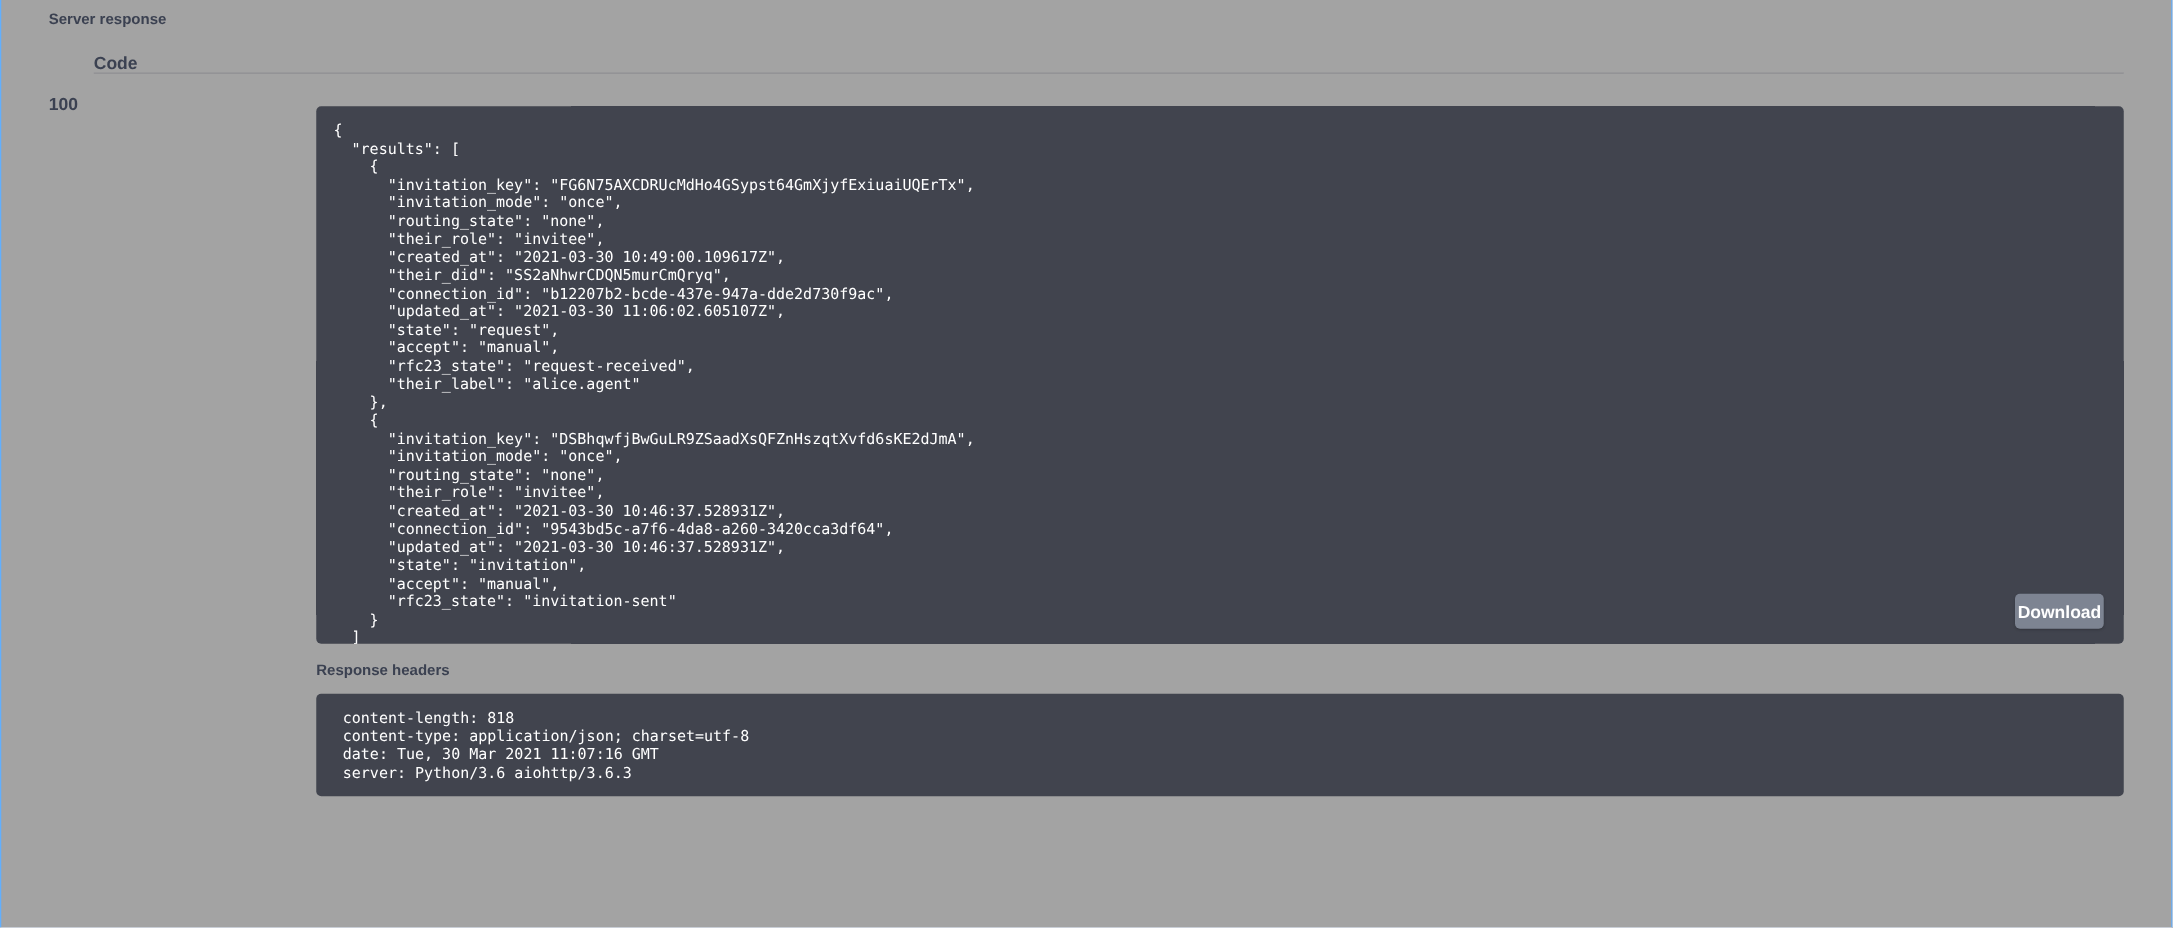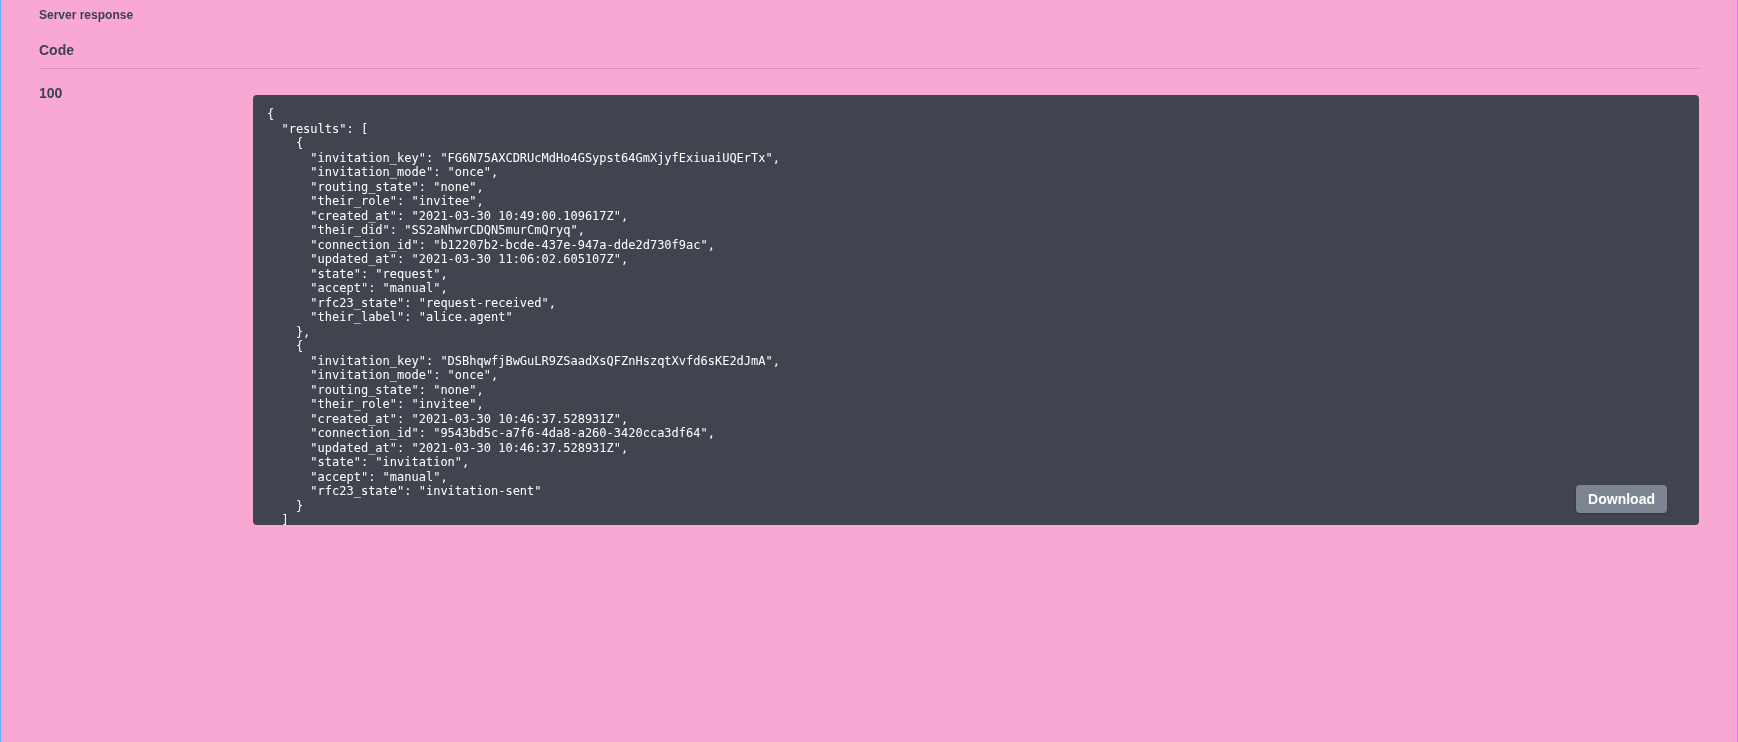--- a/index.html
+++ b/index.html
@@ -5,43 +5,43 @@
   * { box-sizing: border-box; }
   html, body {
     margin: 0; padding: 0;
     font-family: -apple-system, BlinkMacSystemFont, "Segoe UI", Helvetica, Arial, sans-serif;
     background: #e8f0fe;
     color: #3b4151;
   }
   .page {
     width: 1738px;
     height: 742px;
-    background: #f9a8d4;
+    background: #a3a3a3;
     position: relative;
     border: 1px solid #61affe;
     border-top: none;
     border-bottom: none;
   }
   .content {
     padding: 8px 38px 0 38px;
   }
   .section-title {
     font-size: 12px;
     font-weight: 700;
     color: #3b4151;
     padding-bottom: 10px;
   }
   .table {
     width: 100%;
   }
   .thead {
     display: flex;
     border-bottom: 1px solid rgba(59,65,81,0.2);
-    padding-bottom: 10px;
     padding-top: 10px;
+    margin-left: 36px;
   }
   .col-code {
     width: 214px;
     font-size: 14px;
     font-weight: 700;
     color: #3b4151;
   }
   .col-details {
     flex: 1;
     font-size: 14px;
@@ -88,29 +88,29 @@
   }
   .codebox.body {
     height: 430px;
     overflow-y: scroll;
   }
   .codebox.headers {
     height: auto;
   }
   .download-btn {
     position: absolute;
-    right: 32px;
+    right: 16px;
     bottom: 12px;
     background: #7d8492;
     color: #ffffff;
     font-size: 14px;
     font-weight: 600;
     border: none;
     border-radius: 4px;
-    padding: 6px 12px;
+    padding: 6px 2px;
     cursor: pointer;
     box-shadow: 0 1px 2px rgba(0,0,0,0.2);
   }
   
   .codebox.body::-webkit-scrollbar {
     width: 14px;
   }
   .codebox.body::-webkit-scrollbar-track {
     background: #5e626d;
   }
@@ -163,19 +163,24 @@
       "updated_at": "2021-03-30 10:46:37.528931Z",
       "state": "invitation",
       "accept": "manual",
       "rfc23_state": "invitation-sent"
     }
   ]
 }</pre>
               <button class="download-btn">Download</button>
             </div>
 
+            <div class="subhead2">Response headers</div>
+            <pre class="codebox headers" id="response-headers-box"> content-length: 818 
+ content-type: application/json; charset=utf-8 
+ date: Tue, 30 Mar 2021 11:07:16 GMT 
+ server: Python/3.6 aiohttp/3.6.3 </pre>
 
           </div>
         </div>
       </div>
     </div>
   </div>
 </div>
 
 </body></html>

